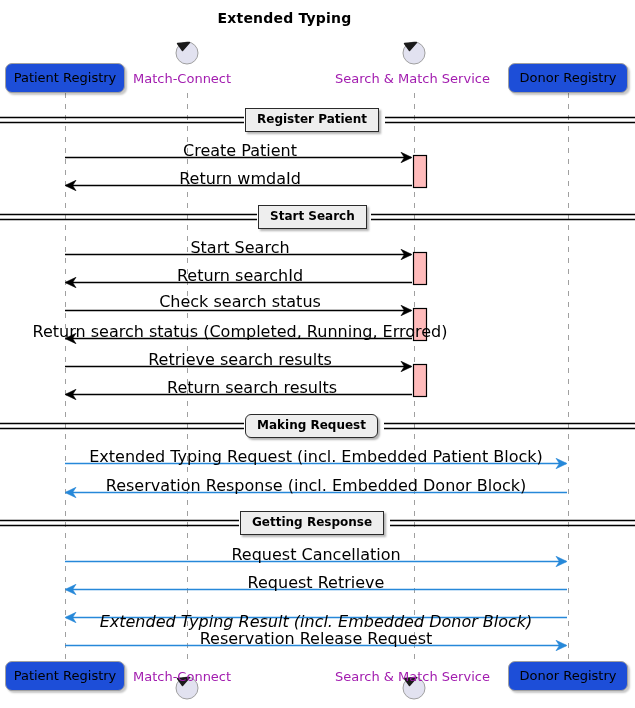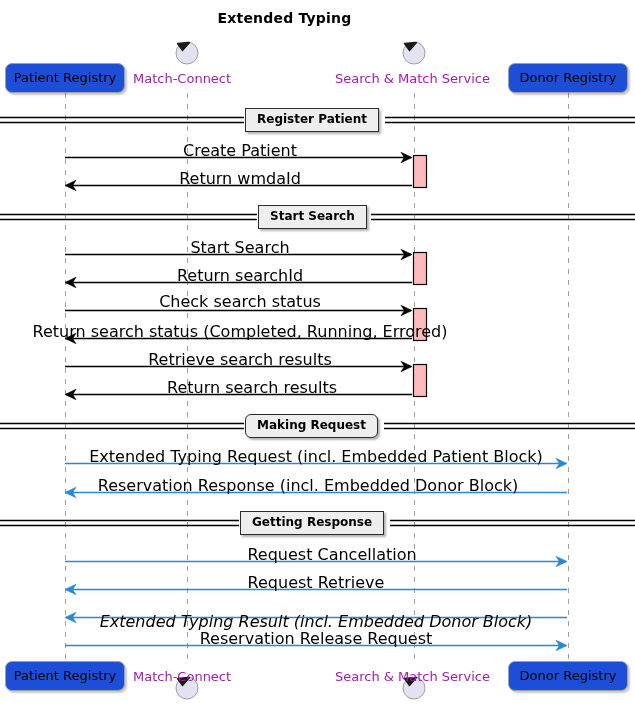--- a/index.html
+++ b/index.html
@@ -179,20 +179,20 @@
       <div class="group-title" style="left: 240px; top: 511px; visibility: visible;">Getting Response</div>
       <div class="msg-label" style="left: 240px; top: 141px;">Create Patient</div>
       <div class="msg-label" style="left: 240px; top: 169px;">Return wmdaId</div>
       <div class="msg-label" style="left: 240px; top: 238px;">Start Search</div>
       <div class="msg-label" style="left: 240px; top: 266px;">Return searchId</div>
       <div class="msg-label" style="left: 240px; top: 292px;">Check search status</div>
       <div class="msg-label" style="left: 240px; top: 322px;">Return search status (Completed, Running, Errored)</div>
       <div class="msg-label" style="left: 240px; top: 350px;">Retrieve search results</div>
       <div class="msg-label" style="left: 240px; top: 378px; padding-left: 24px;">Return search results</div>
       <div class="msg-label" style="left: 316px; top: 447px;">Extended Typing Request (incl. Embedded Patient Block)</div>
-      <div class="msg-label" style="left: 308px; top: 476px;">Reservation Response (incl. Embedded Donor Block)</div>
-      <div class="msg-label" style="left: 332px; top: 545px;">Request Cancellation</div>
+      <div class="msg-label" style="left: 316px; top: 476px;">Reservation Response (incl. Embedded Donor Block)</div>
+      <div class="msg-label" style="left: 316px; top: 545px;">Request Cancellation</div>
       <div class="msg-label" style="left: 316px; top: 573px;">Request Retrieve</div>
       <div class="msg-label" style="left: 316px; top: 612px; font-style: italic;">Extended Typing Result (incl. Embedded Donor Block)</div>
       <div class="msg-label" style="left: 316px; top: 629px; text-align: right;">Reservation Release Request</div>
     </div>
 
 </div>
 
 </body></html>

